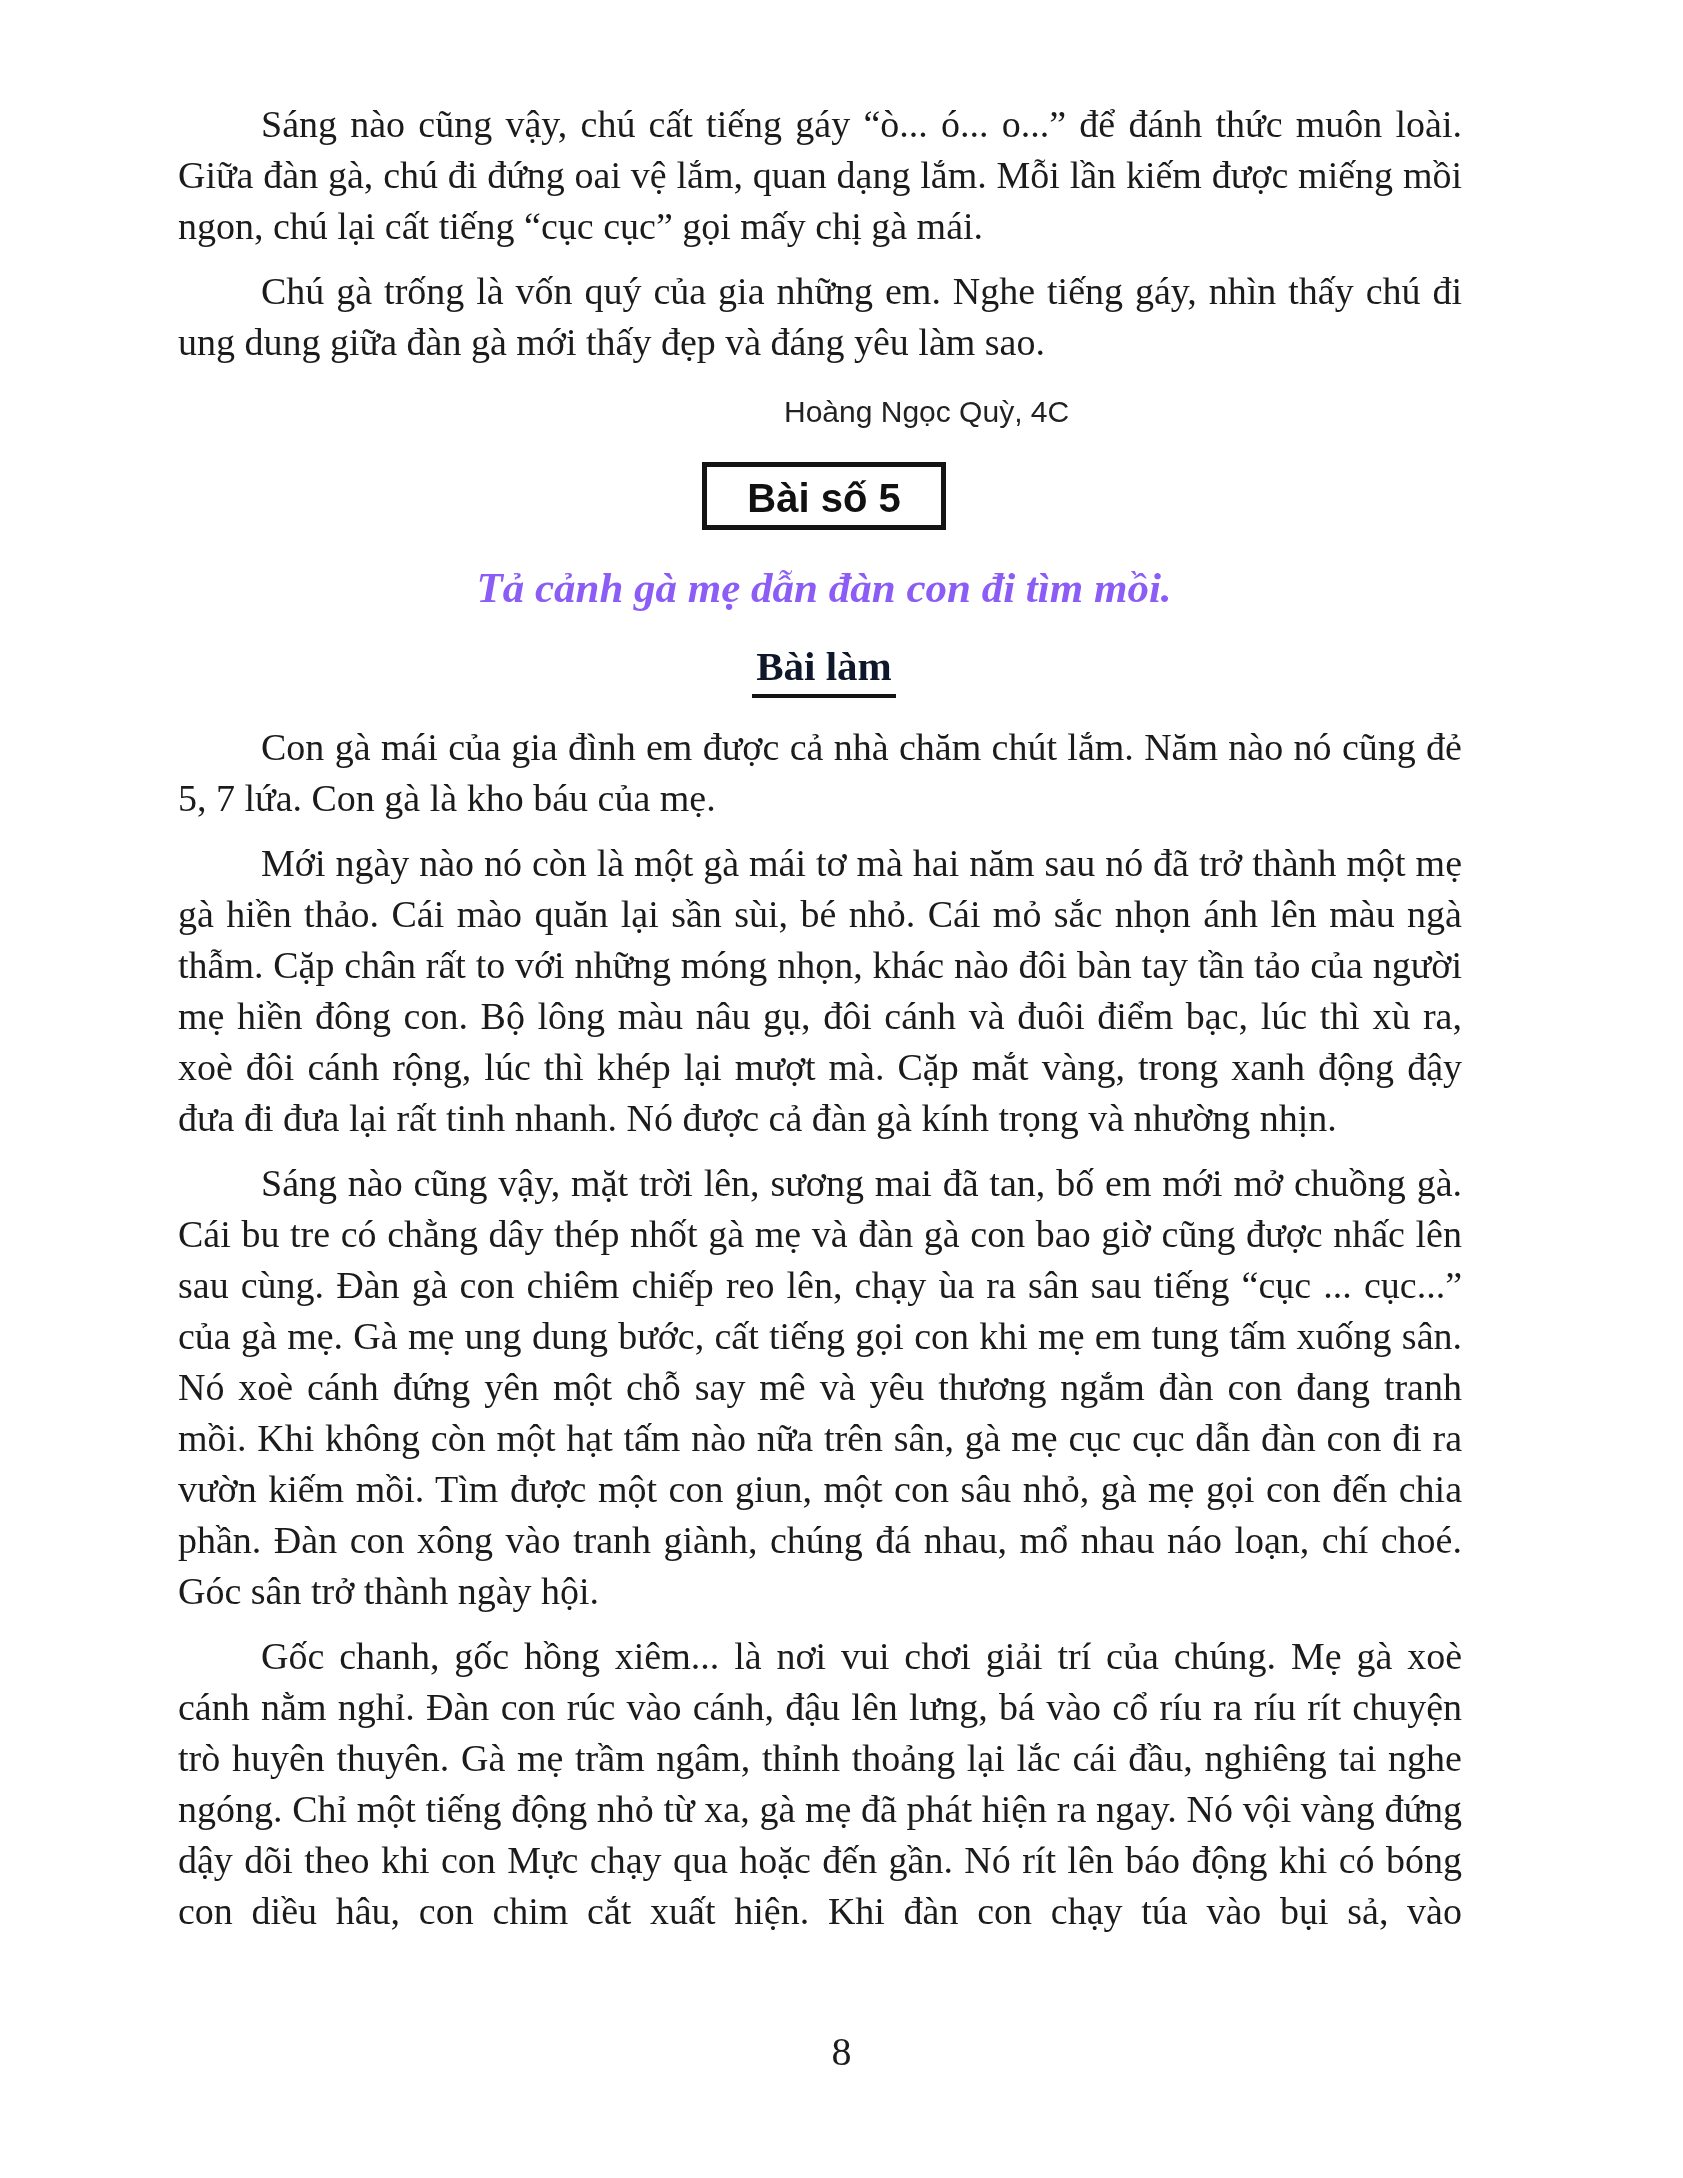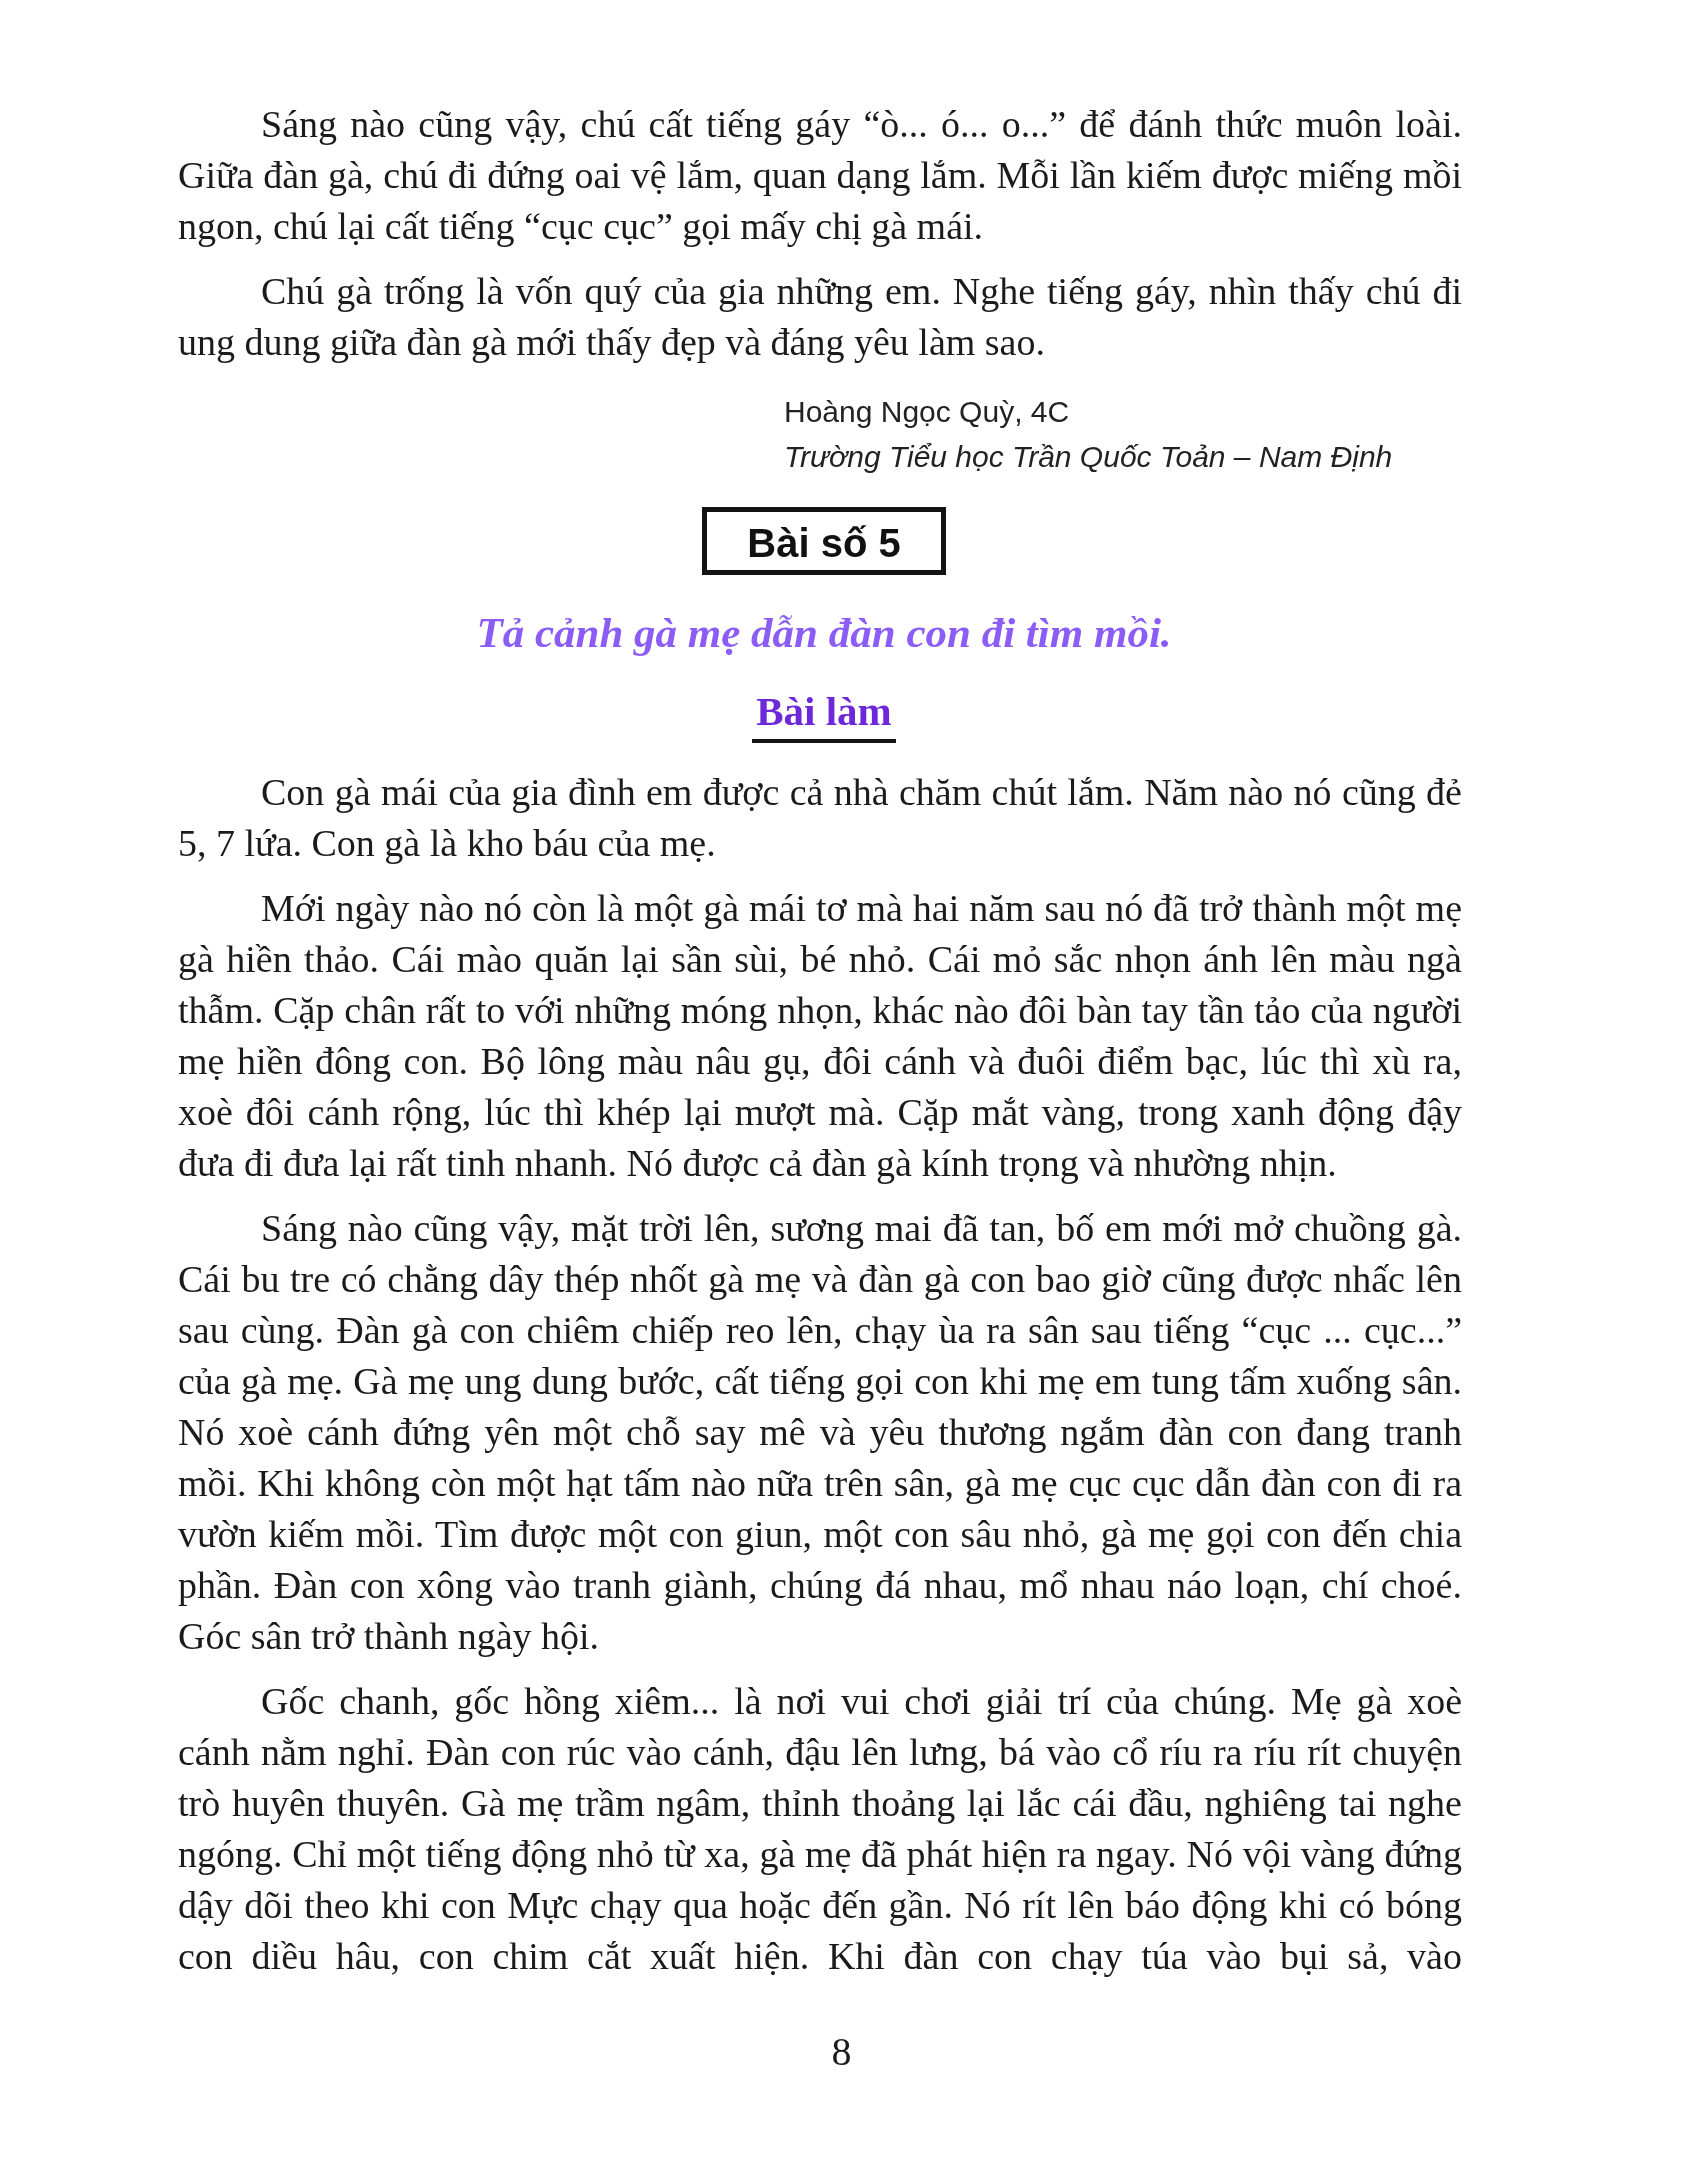--- a/index.html
+++ b/index.html
@@ -56,21 +56,21 @@
   }
   .subheading-row { text-align: center; margin: 26px 0 24px 0; }
   .subheading {
     display: inline-block;
     font-family: "Liberation Serif", "DejaVu Serif", serif;
     font-weight: bold;
     font-size: 41px;
     line-height: 1.2;
     border-bottom: 4px solid #141414;
     padding: 0 4px 3px 4px;
-    color: #6d28d9;
+    color: #0f172a;
   }
   .page-number {
     position: absolute;
     left: 0;
     right: 0;
     top: 2028px;
     text-align: center;
     font-family: "Liberation Serif", "DejaVu Serif", serif;
     font-size: 40px;
     color: #1b1b1b;
@@ -80,21 +80,20 @@
 <body>
 
 <div class="content">
 
   <p class="para">Sáng nào cũng vậy, chú cất tiếng gáy “ò... ó... o...” để đánh thức muôn loài. Giữa đàn gà, chú đi đứng oai vệ lắm, quan dạng lắm. Mỗi lần kiếm được miếng mồi ngon, chú lại cất tiếng “cục cục” gọi mấy chị gà mái.</p>
 
   <p class="para">Chú gà trống là vốn quý của gia những em. Nghe tiếng gáy, nhìn thấy chú đi ung dung giữa đàn gà mới thấy đẹp và đáng yêu làm sao.</p>
 
   <div class="attribution">
     <div class="author">Hoàng Ngọc Quỳ, 4C</div>
-    <div class="school">Trường Tiểu học Trần Quốc Toản – Nam Định</div>
   </div>
 
   <div class="lesson-box-row">
     <span class="lesson-box">Bài số 5</span>
   </div>
 
   <div class="essay-title">Tả cảnh gà mẹ dẫn đàn con đi tìm mồi.</div>
 
   <div class="subheading-row">
     <span class="subheading">Bài làm</span>

